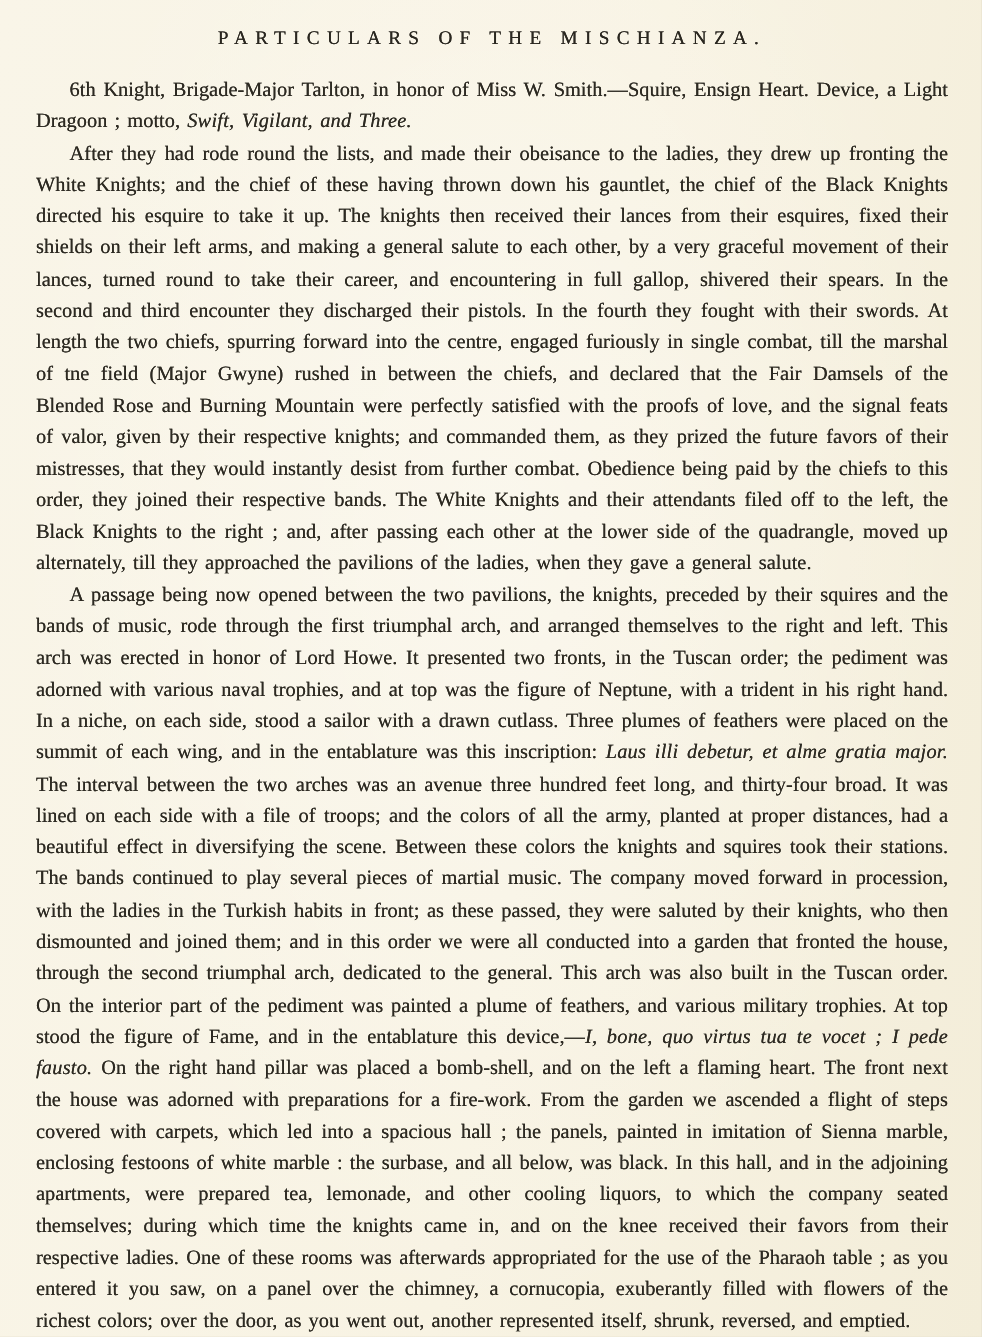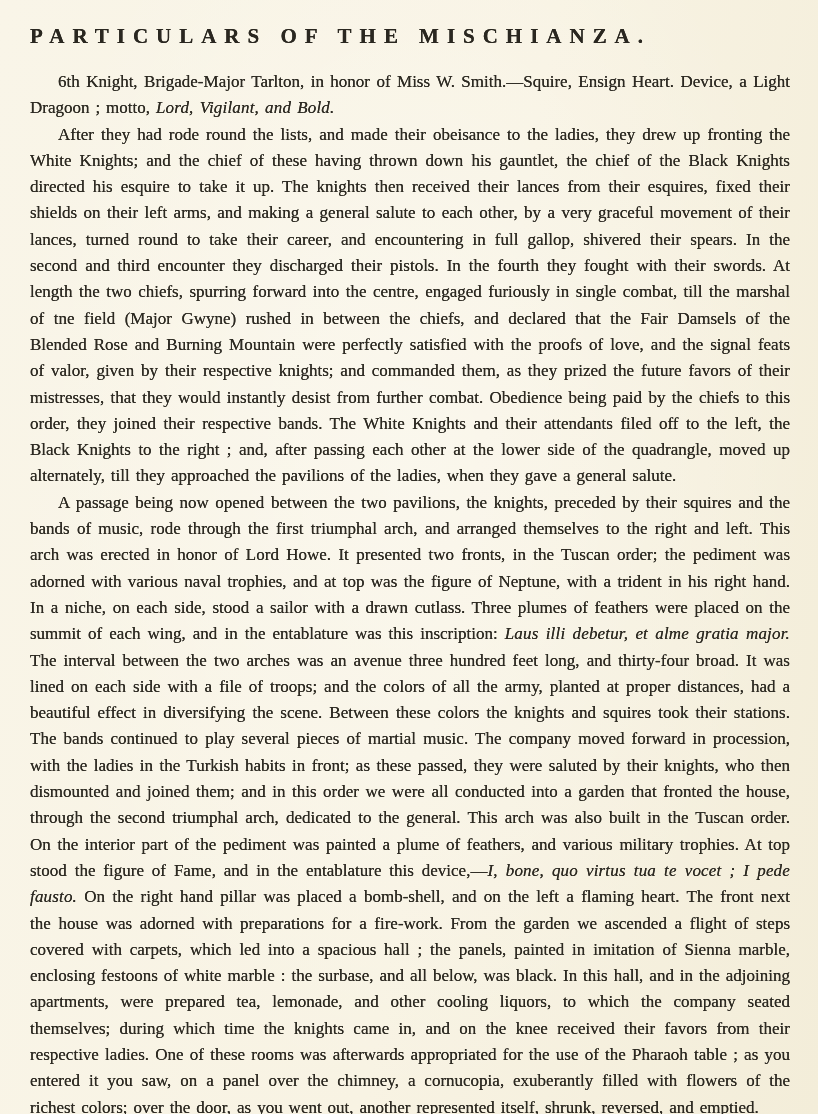--- a/index.html
+++ b/index.html
@@ -15,24 +15,24 @@
     margin: 0 auto;
     box-sizing: border-box;
     background:
       radial-gradient(ellipse at 50% 40%, rgba(255,255,255,0.35), rgba(0,0,0,0) 70%),
       linear-gradient(100deg, #f9f5e8 0%, #f8f3e3 55%, #f3edd9 100%);
     color: #2d2a22;
     padding: 18px 28px 10px 30px;
     overflow: hidden;
   }
   .page-title {
-    font-size: 21px;
-    font-weight: bold;
+    font-size: 16px;
+    font-weight: normal;
     letter-spacing: 0.38em;
-    text-align: left;
+    text-align: center;
     margin: 6px 0 20px 0;
     color: #2a2720;
     text-shadow: 0 0 0.4px #2a2720;
     white-space: nowrap;
   }
   .text-body {
     font-size: 17px;
     line-height: 26.3px;
     text-align: justify;
     word-spacing: 0.10em;
@@ -46,17 +46,17 @@
     font-style: italic;
     letter-spacing: 0.01em;
   }
 </style>
 </head>
 <body>
 
 <div class="page">
   <h1 class="page-title">PARTICULARS OF THE MISCHIANZA.</h1>
   <div class="text-body" id="text-body">
-      <p><span>6th Knight, Brigade-Major Tarlton, in honor of Miss W. Smith.—Squire, Ensign Heart.  Device, a Light Dragoon ; motto, </span><i>Lord, Vigilant, and Bold.</i></p>
+      <p><span>6th Knight, Brigade-Major Tarlton, in honor of Miss W. Smith.—Squire, Ensign Heart.  Device, a Light Dragoon ; motto, </span><i>Swift, Vigilant, and Three.</i></p>
       <p><span>After they had rode round the lists, and made their obeisance to the ladies, they drew up fronting the White Knights; and the chief of these having thrown down his gauntlet, the chief of the Black Knights directed his esquire to take it up.  The knights then received their lances from their esquires, fixed their shields on their left arms, and making a general salute to each other, by a very graceful movement of their lances, turned round to take their career, and encountering in full gallop, shivered their spears.  In the second and third encounter they discharged their pistols.  In the fourth they fought with their swords.  At length the two chiefs, spurring forward into the centre, engaged furiously in single combat, till the marshal of tne field (Major Gwyne) rushed in between the chiefs, and declared that the Fair Damsels of the Blended Rose and Burning Mountain were perfectly satisfied with the proofs of love, and the signal feats of valor, given by their respective knights; and commanded them, as they prized the future favors of their mistresses, that they would instantly desist from further combat.  Obedience being paid by the chiefs to this order, they joined their respective bands.  The White Knights and their attendants filed off to the left, the Black Knights to the right ; and, after passing each other at the lower side of the quadrangle, moved up alternately, till they approached the pavilions of the ladies, when they gave a general salute.</span></p>
       <p><span>A passage being now opened between the two pavilions, the knights, preceded by their squires and the bands of music, rode through the first triumphal arch, and arranged themselves to the right and left. This arch was erected in honor of Lord Howe.  It presented two fronts, in the Tuscan order; the pediment was adorned with various naval trophies, and at top was the figure of Neptune, with a trident in his right hand.  In a niche, on each side, stood a sailor with a drawn cutlass.  Three plumes of feathers were placed on the summit of each wing, and in the entablature was this inscription: </span><i>Laus illi debetur, et alme gratia major.</i><span>  The interval between the two arches was an avenue three hundred feet long, and thirty-four broad. It was lined on each side with a file of troops; and the colors of all the army, planted at proper distances, had a beautiful effect in diversifying the scene.  Between these colors the knights and squires took their stations.  The bands continued to play several pieces of martial music.  The company moved forward in procession, with the ladies in the Turkish habits in front; as these passed, they were saluted by their knights, who then dismounted and joined them; and in this order we were all conducted into a garden that fronted the house, through the second triumphal arch, dedicated to the general.  This arch was also built in the Tuscan order.  On the interior part of the pediment was painted a plume of feathers, and various military trophies.  At top stood the figure of Fame, and in the entablature this device,—</span><i>I, bone, quo virtus tua te vocet ; I pede fausto.</i><span>  On the right hand pillar was placed a bomb-shell, and on the left a flaming heart. The front next the house was adorned with preparations for a fire-work.  From the garden we ascended a flight of steps covered with carpets, which led into a spacious hall ; the panels, painted in imitation of Sienna marble, enclosing festoons of white marble : the surbase, and all below, was black.  In this hall, and in the adjoining apartments, were prepared tea, lemonade, and other cooling liquors, to which the company seated themselves; during which time the knights came in, and on the knee received their favors from their respective ladies.  One of these rooms was afterwards appropriated for the use of the Pharaoh table ; as you entered it you saw, on a panel over the chimney, a cornucopia, exuberantly filled with flowers of the richest colors; over the door, as you went out, another represented itself, shrunk, reversed, and emptied.</span></p>
     </div>
 </div>
 
 </body></html>

